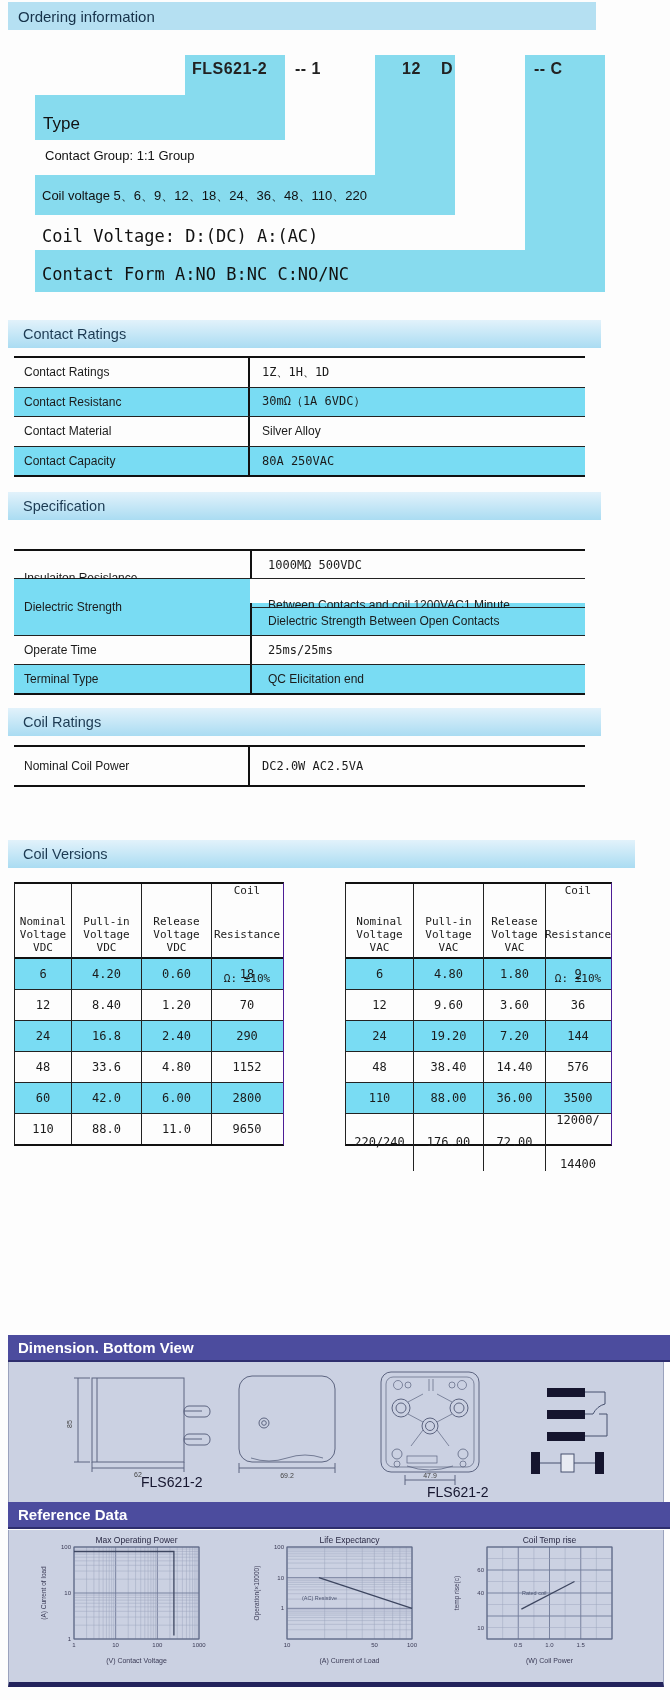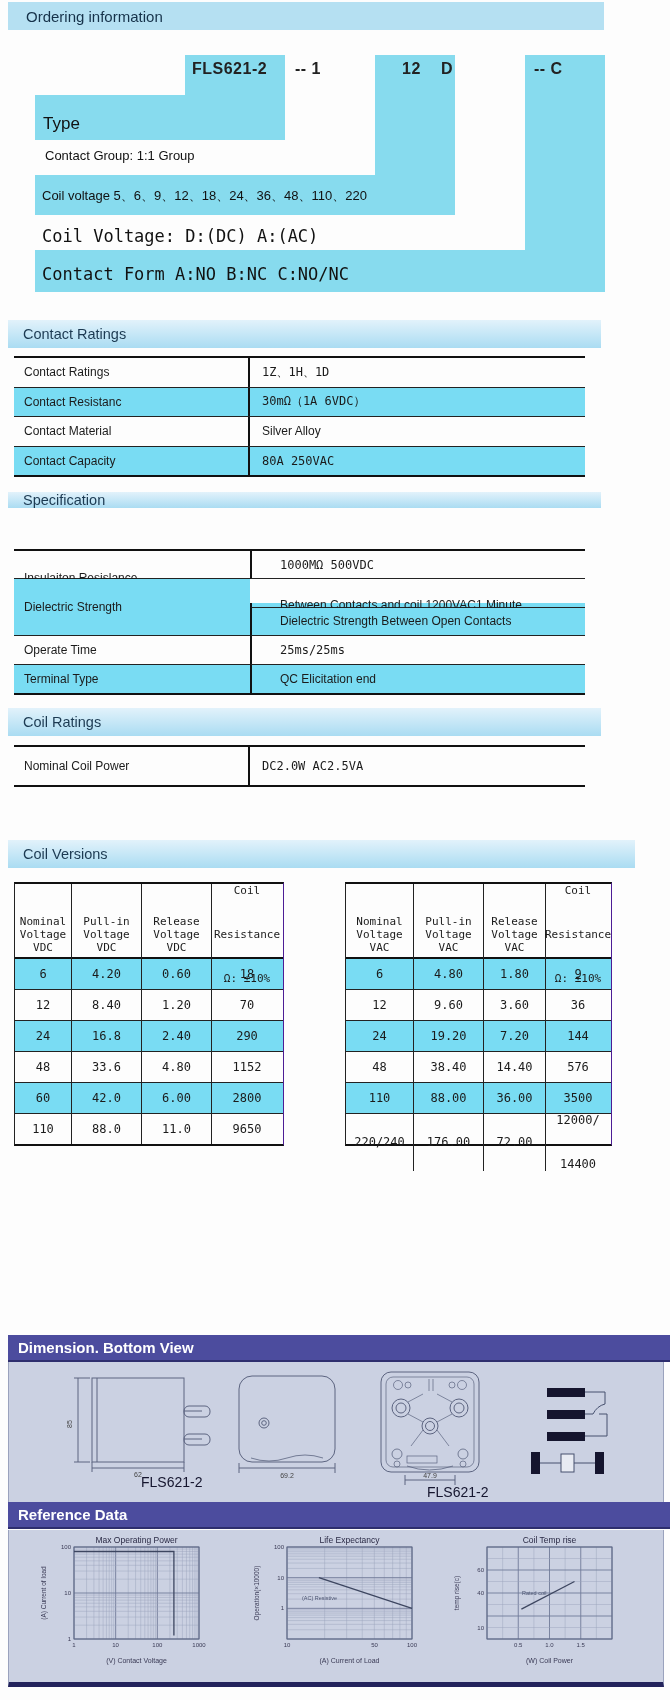--- a/index.html
+++ b/index.html
@@ -1,21 +1,21 @@
 <!DOCTYPE html>
 <html><head>
 <meta charset="utf-8">
 <style>
   html,body{margin:0;padding:0;background:#fff;}
   .page{position:relative;width:670px;height:1700px;background:#fdfdfd;
         font-family:"Liberation Sans",sans-serif;color:#1b1b1b;overflow:hidden;}
   .abs{position:absolute;}
   
   .band-blue{background:#b5e0f2;color:#16324a;font-size:15px;font-weight:500;
-             display:flex;align-items:center;padding-left:18px;}
+             display:flex;align-items:center;padding-left:10px;}
   .band-section{background:linear-gradient(180deg,#e2f2fb 0%,#aadcf2 100%);
                 color:#1c3a52;font-size:14.5px;font-weight:500;
                 display:flex;align-items:center;padding-left:15px;}
   .band-purple{background:#4c4c9e;border-bottom:2px solid #2e2e6e;color:#fff;
                font-size:15px;font-weight:bold;display:flex;align-items:center;padding-left:10px;}
   
   .cyan{background:#87dbee;}
   .code{font-size:16px;font-weight:600;color:#222;letter-spacing:.5px;}
   .olabel{font-size:17px;color:#111;}
   .mono{font-family:"DejaVu Sans Mono",monospace;}
@@ -24,21 +24,21 @@
   .kv-row{display:grid;grid-template-columns:236px 1fr;border-bottom:1px solid #222;}
   .kv-row:last-child{border-bottom:none;}
   .kv-row.cy{background:#79dcf3;}
   .kv-label{border-right:2px solid #111;display:flex;align-items:center;
             padding-left:10px;font-size:12px;}
   .kv-value{display:flex;align-items:center;padding-left:12px;font-size:12px;}
   
   .spec{border-top:2px solid #111;border-bottom:2px solid #111;display:grid;
         grid-template-columns:236px 1fr;grid-template-rows:28.4px 28.4px 28.4px 28.4px 28.4px;}
   .spec .c{display:flex;align-items:center;padding-left:10px;font-size:12px;}
-  .spec .v{padding-left:28px;border-left:2px solid #111;}
+  .spec .v{padding-left:16px;border-left:2px solid #111;}
   .spec .bb{border-bottom:1px solid #222;}
   .spec .cy{background:#79dcf3;}
   
   .cv{border-top:2px solid #111;border-bottom:2px solid #111;}
   .cv-hrow{display:grid;border-bottom:2px solid #111;height:73px;}
   .cv-row{display:grid;height:30px;border-bottom:1px solid #222;}
   .cv-row:last-child{border-bottom:none;}
   .cv-row.cy{background:#79dcf3;}
   .cv-cell{border-right:1px solid #222;display:flex;flex-direction:column;
            align-items:center;justify-content:center;text-align:center;
@@ -96,21 +96,21 @@
       <div class="kv-row" style="height: 28.5px;">
         <div class="kv-label">Contact Material</div>
         <div class="kv-value">Silver Alloy</div>
       </div>
       <div class="kv-row cy" style="height: 28.5px;">
         <div class="kv-label">Contact Capacity</div>
         <div class="kv-value mono">80A 250VAC</div>
       </div>
     </div>
 
-  <div class="abs band-section" style="left:8px;top:492px;width:578px;height:16px;">
+  <div class="abs band-section" style="left:8px;top:492px;width:578px;height:28px;">
     <span>Specification</span>
   </div>
   <div class="abs spec" style="left:14px;top:549px;width:571px;">
     <div class="c bb" style="grid-column:1;grid-row:1;margin-top:27px;">Insulaiton Resislance</div>
     <div class="c v bb mono" style="grid-column:2;grid-row:1;">1000MΩ  500VDC</div>
     <div class="c cy bb" style="grid-column:1;grid-row:2/4;">Dielectric Strength</div>
     <div class="c v cy bb" style="grid-column:2;grid-row:2;margin-top:24px;">Between Contacts and coil   1200VAC1 Minute</div>
     <div class="c v cy bb" style="grid-column:2;grid-row:3;">Dielectric Strength Between Open Contacts</div>
     <div class="c bb" style="grid-column:1;grid-row:4;">Operate Time</div>
     <div class="c v bb mono" style="grid-column:2;grid-row:4;">25ms/25ms</div>

